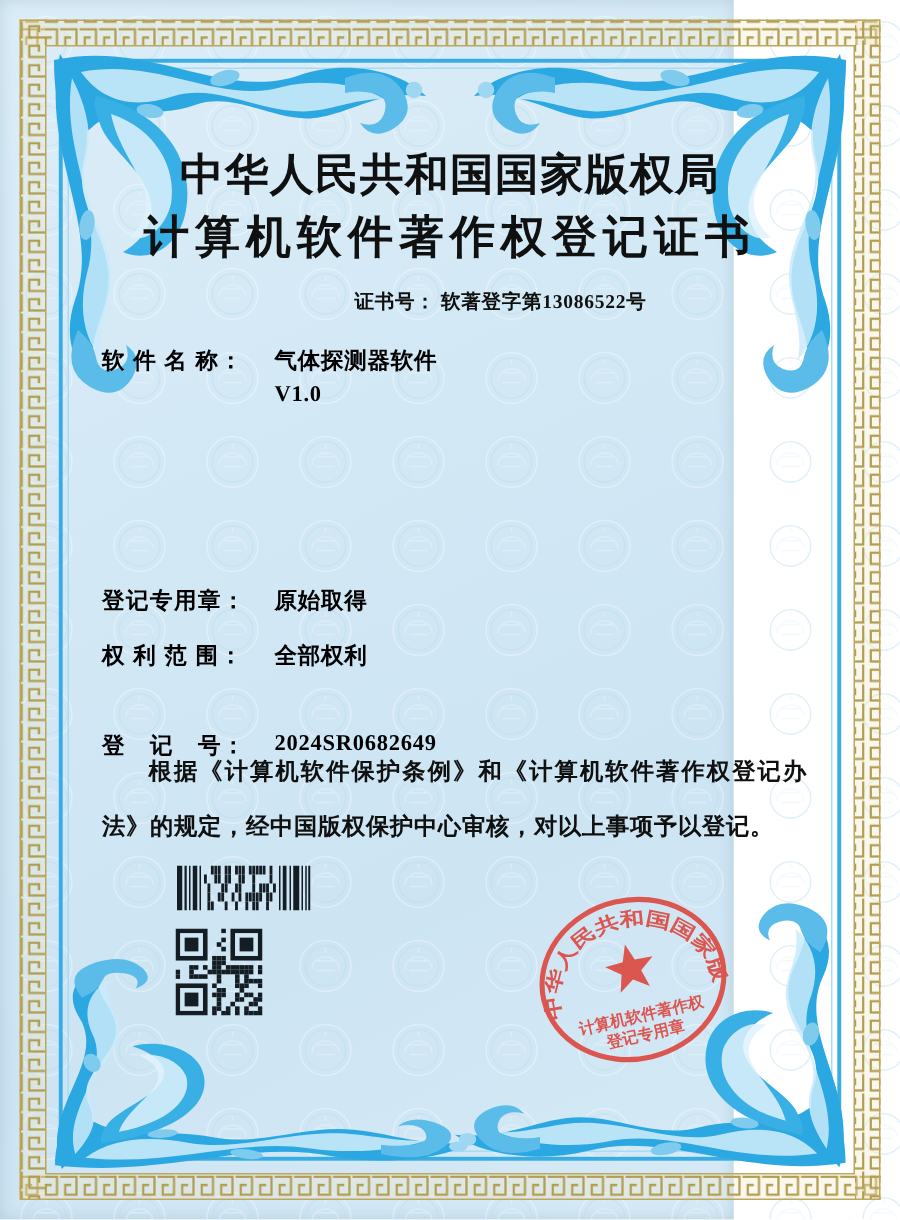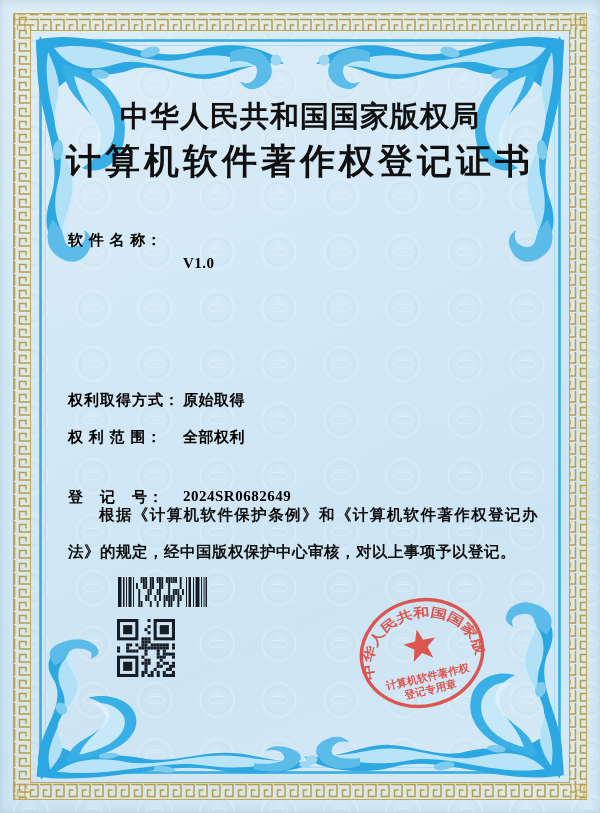--- a/index.html
+++ b/index.html
@@ -1,26 +1,26 @@
 <!DOCTYPE html>
 <html><head>
 <meta charset="utf-8">
 <style>
   html,body{margin:0;padding:0;}
   body{width:600px;height:813px;overflow:hidden;font-family:"Liberation Serif","DejaVu Serif",serif;}
   .certificate{
-    position:relative;width:600px;height:813px;
+    position:relative;width:489px;height:813px;
     background:linear-gradient(155deg,#dcedf8 0%,#d2e8f5 40%,#cde4f3 70%,#d6eaf6 100%);
     box-shadow:inset 0 0 10px rgba(90,130,160,.25);
   }
   .layer{position:absolute;left:0;top:0;width:600px;height:813px;pointer-events:none;}
   .txt{position:absolute;color:#101010;white-space:pre;}
   .title-line{left:0;width:600px;text-align:center;font-weight:700;}
   #authority{top:97px;font-size:29px;letter-spacing:1px;}
-  #cert-title{top:138px;font-size:35px;letter-spacing:4px;}
+  #cert-title{top:138px;font-size:30px;letter-spacing:4px;}
   .certno{top:192px;right:58px;font-size:13px;font-weight:700;letter-spacing:.5px;}
   .row{position:absolute;left:68px;width:480px;font-weight:700;font-size:15px;}
   .row .lbl{display:inline-block;width:112px;white-space:pre;letter-spacing:1px;}
   .row .val{position:absolute;left:115px;white-space:nowrap;letter-spacing:.5px;}
   .statement{
     position:absolute;left:68px;top:496px;width:470px;
     font-size:15.5px;font-weight:700;line-height:37px;
     text-indent:31px;text-align:justify;color:#101010;letter-spacing:.5px;
   }
   .code{position:absolute;}
@@ -82,29 +82,31 @@
     </g>
 
     <use href="#orn" transform="translate(30,30)"></use>
     <use href="#orn" transform="translate(570,30) scale(-1,1)"></use>
     <use href="#orn" transform="translate(30,783) scale(1.12,-0.62)"></use>
     <use href="#orn" transform="translate(570,783) scale(-1.05,-0.78)"></use>
   </svg>
 
   <div class="txt title-line" id="authority">中华人民共和国国家版权局</div>
   <div class="txt title-line" id="cert-title">计算机软件著作权登记证书</div>
+  <div class="txt certno"><span>证书号：</span> <span>软著登字第13086522号</span></div>
 
   <div class="row" style="top:231px">
     <span class="lbl">软 件 名 称：</span>
+    <span class="val">气体探测器软件</span>
   </div>
   <div class="row" style="top:255px">
     <span class="val">V1.0</span>
   </div>
   <div class="row" style="top:391px">
-    <span class="lbl">权利取得方式：</span>
+    <span class="lbl">登记专用章：</span>
     <span class="val">原始取得</span>
   </div>
   <div class="row" style="top:428px">
     <span class="lbl">权 利 范 围：</span>
     <span class="val">全部权利</span>
   </div>
   <div class="row" style="top:488px">
     <span class="lbl">登　记　号：</span>
     <span class="val">2024SR0682649</span>
   </div>

